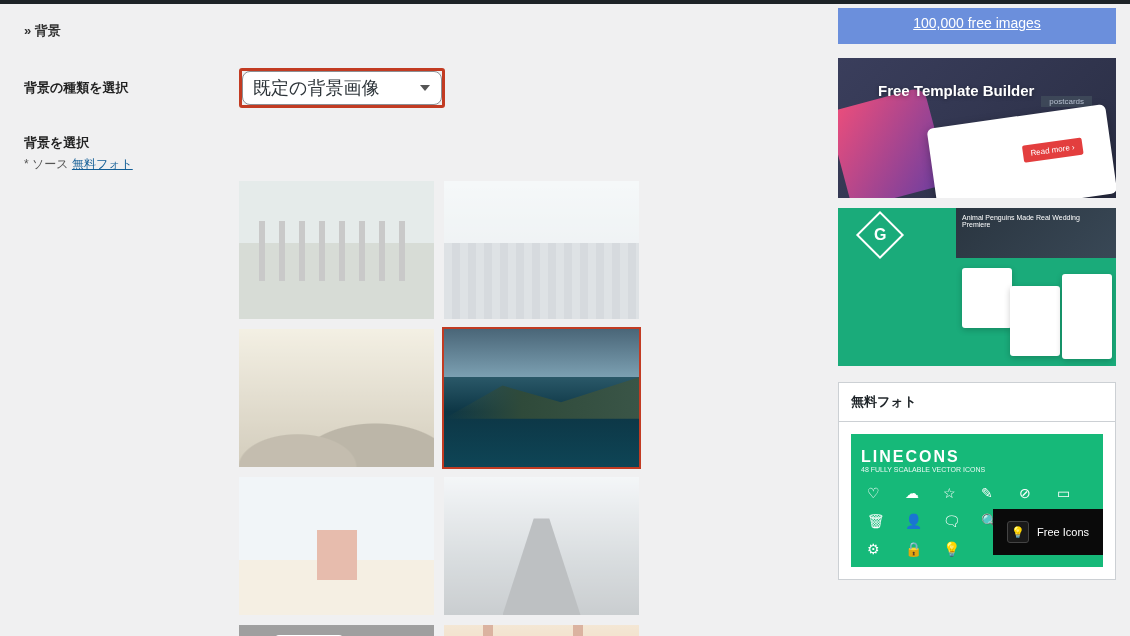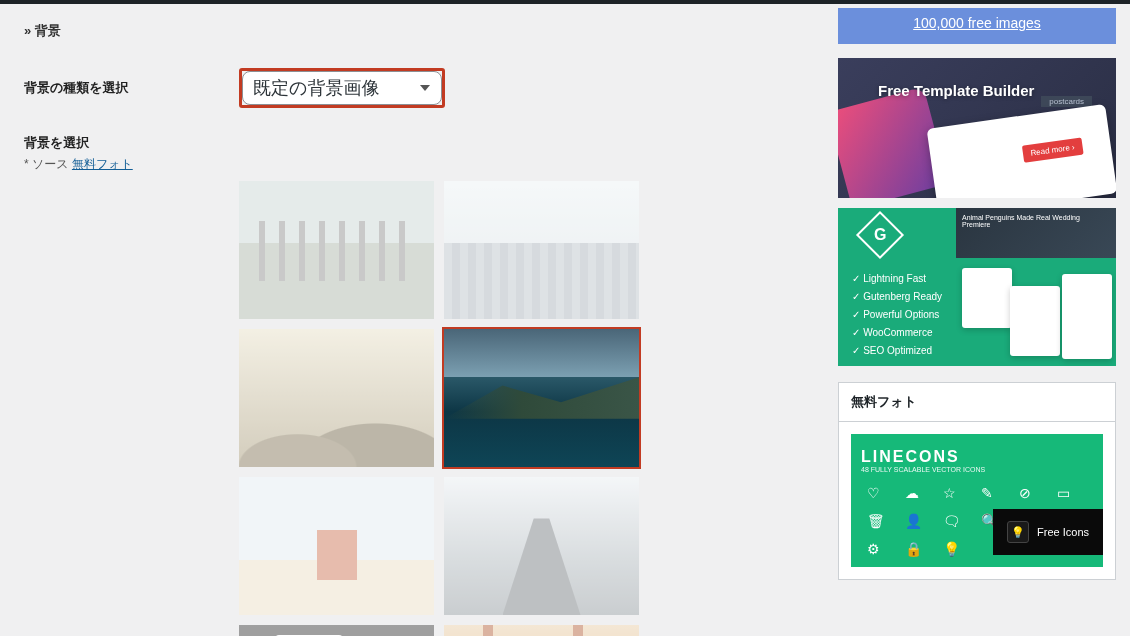--- a/index.html
+++ b/index.html
@@ -327,27 +327,20 @@
       <div class="panel">
         <div class="redbtn">Read more ›</div>
       </div>
     </div>
 
     <div class="ad-green">
       <div class="dark-strip">Animal Penguins Made Real Wedding Premiere</div>
       <div class="diamond">
           <span>G</span>
         </div>
-      <ul>
-        <li>Lightning Fast</li>
-        <li>Gutenberg Ready</li>
-        <li>Powerful Options</li>
-        <li>WooCommerce</li>
-        <li>SEO Optimized</li>
-      </ul>
       <div class="mock">
         <div class="card" style="left:0;top:0;"></div>
         <div class="card" style="left:48px;top:18px;height:70px;"></div>
         <div class="card" style="left:100px;top:6px;height:85px;"></div>
       </div>
     </div>
 
     <div class="resource-box">
       <h3>無料フォト</h3>
       <div class="linecons">

